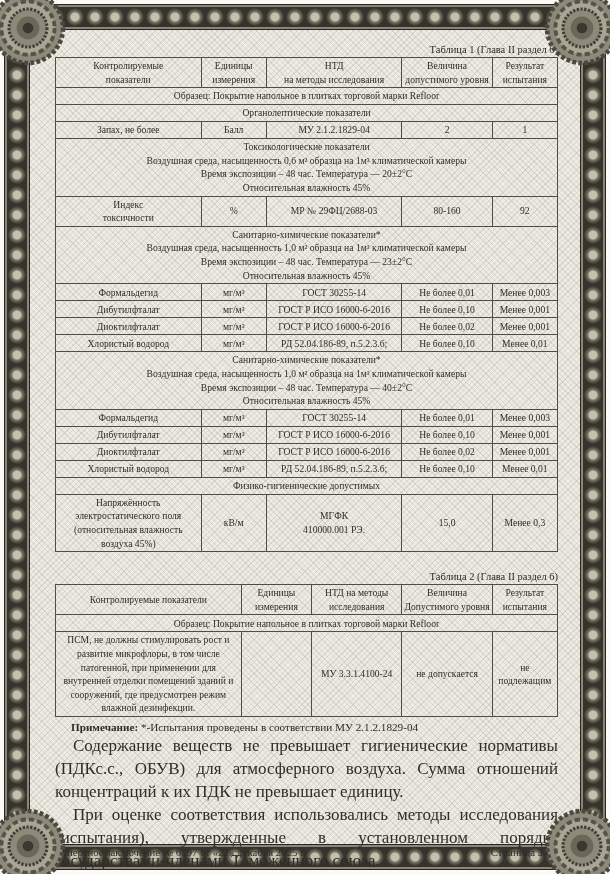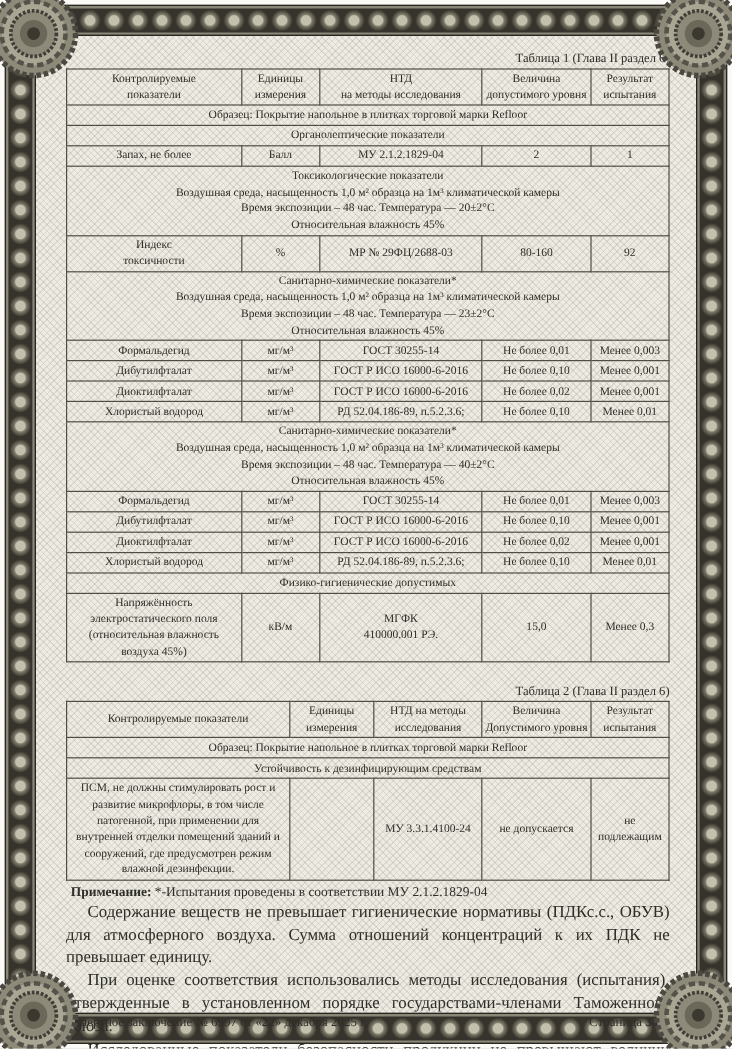--- a/index.html
+++ b/index.html
@@ -43,22 +43,22 @@
     border:1px solid #504e44;padding:1px 2px;text-align:center;
     font-weight:normal;white-space:pre-line;vertical-align:middle;
   }
   table.tbl td{height:14px;}
   td.span-cell{border-left:1px solid #504e44;border-right:1px solid #504e44;}
   .t1 col.c1{width:29%;} .t1 col.c2{width:13%;} .t1 col.c3{width:27%;}
   .t1 col.c4{width:18%;} .t1 col.c5{width:13%;}
   .t2 col.c1{width:37%;} .t2 col.c2{width:14%;} .t2 col.c3{width:18%;}
   .t2 col.c4{width:18%;} .t2 col.c5{width:13%;}
   .t2{margin-bottom:4px;}
-  .note{font-size:11.2px;margin:3px 0 2px 4px;}
-  .para{font-size:14px;line-height:1.34;text-align:justify;
+  .note{font-size:11.2px;margin:3px 0 2px 16px;}
+  .para{font-size:17px;line-height:1.34;text-align:justify;
     text-indent:18px;margin:0 0 1px 0;}
   .footer{position:absolute;z-index:4;left:50px;right:46px;bottom:16px;
     display:flex;justify-content:space-between;font-size:10.8px;}
   .footer b{font-weight:bold;}
 </style>
 </head>
 <body>
 
 <div class="page">
 
@@ -137,21 +137,21 @@
           </tr>
           <tr>
             <td>Запах, не более</td>
             <td>Балл</td>
             <td>МУ 2.1.2.1829-04</td>
             <td>2</td>
             <td>1</td>
           </tr>
           <tr>
             <td colspan="5" class="span-cell">Токсикологические показатели
-Воздушная среда, насыщенность 1,0 м² образца на 1м³  климатической камеры
+Воздушная среда, насыщенность 0,6 м² образца на 1м³  климатической камеры
 Время экспозиции – 48 час. Температура — 20±2°С
 Относительная влажность 45%</td>
           </tr>
           <tr>
             <td>Индекс
 токсичности</td>
             <td>%</td>
             <td>МР № 29ФЦ/2688-03</td>
             <td>80-160</td>
             <td>92</td>
@@ -262,23 +262,20 @@
 Допустимого уровня</th>
             <th>Результат
 испытания</th>
           </tr>
       </thead>
       <tbody>
           <tr>
             <td colspan="5" class="span-cell">Образец: Покрытие напольное в плитках торговой марки Refloor</td>
           </tr>
           <tr>
-            <td colspan="5" class="span-cell">Устойчивость к дезинфицирующим средствам</td>
-          </tr>
-          <tr>
             <td>ПСМ, не должны стимулировать рост и
 развитие микрофлоры, в том числе
 патогенной, при применении для
 внутренней отделки помещений зданий и
 сооружений, где предусмотрен режим
 влажной дезинфекции.</td>
             <td></td>
             <td>МУ 3.3.1.4100-24</td>
             <td>не допускается</td>
             <td>не подлежащим</td>

